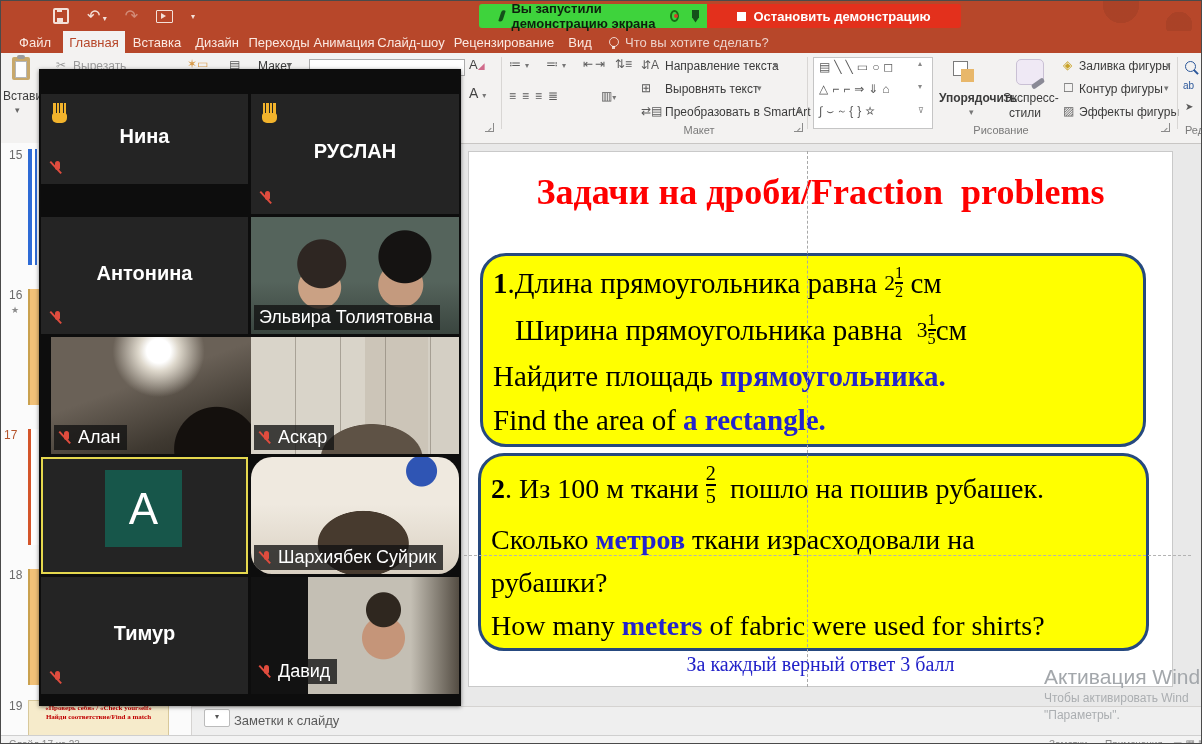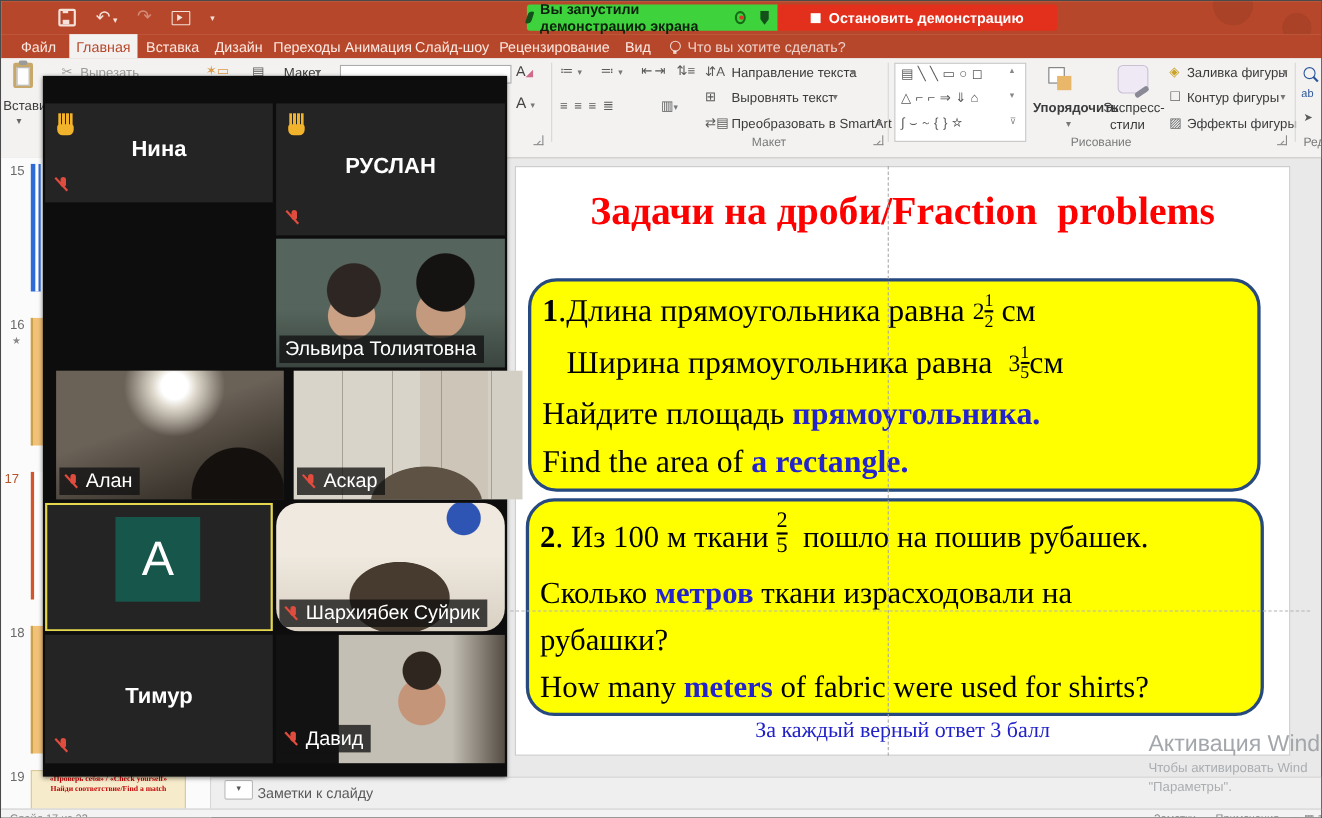--- a/index.html
+++ b/index.html
@@ -13,21 +13,21 @@
   .qat{display:flex;align-items:center;gap:18px;color:#f4e1d9;height:30px;padding-left:52px;font-size:14px;}
   .i-save{width:12px;height:12px;border:2px solid #f4e1d9;border-radius:2px;position:relative;}
   .i-save::before{content:"";position:absolute;left:2px;top:-1px;width:5px;height:3px;background:#f4e1d9;}
   .i-save::after{content:"";position:absolute;left:2px;bottom:0;width:6px;height:4px;background:#f4e1d9;}
   .i-undo{font-size:16px;line-height:1;}
   .dim{opacity:.45;}
   .i-show{width:15px;height:11px;border:1.6px solid #f4e1d9;border-radius:1px;position:relative;}
   .i-show::after{content:"";position:absolute;left:4px;top:2px;border-left:5px solid #f4e1d9;border-top:3px solid transparent;border-bottom:3px solid transparent;}
   .caret{font-size:8px;}
   .share-banner{left:478px;top:3px;width:228px;height:24px;background:#3ed33c;border-radius:3px 0 0 3px;
-    display:flex;align-items:center;color:#0d220d;font-weight:bold;font-size:13px;gap:7px;padding-left:0;box-sizing:border-box;justify-content:space-between;}
+    display:flex;align-items:center;color:#0d220d;font-weight:bold;font-size:13px;gap:7px;padding-left:21px;box-sizing:border-box;justify-content:space-between;}
   .i-bcast{width:7px;height:12px;background:#14501a;border-radius:4px 1px 4px 1px;transform:rotate(18deg);}
   .i-rec{width:12px;height:12px;border:2px solid #166c16;border-radius:50%;box-sizing:border-box;position:relative;margin-left:auto;}
   .i-rec::after{content:"";position:absolute;left:2px;top:2px;width:4px;height:4px;border-radius:50%;background:#d23a2a;}
   .i-shield{width:11px;height:13px;background:#14501a;clip-path:polygon(0 0,100% 0,100% 60%,50% 100%,0 60%);margin:0 8px 0 6px;}
   .stop-btn{left:706px;top:3px;width:254px;height:24px;background:#e3301c;border-radius:0 3px 3px 0;color:#fff;
     font-weight:bold;font-size:13px;display:flex;align-items:center;justify-content:center;gap:7px;cursor:pointer;}
   .i-stopsq{width:9px;height:9px;background:#fff;}
   
   .menubar{left:0;top:30px;width:1202px;height:22px;background:#b7472a;}
   .tab{position:absolute;top:0;height:22px;display:flex;align-items:center;justify-content:center;
@@ -337,32 +337,36 @@
     <div class="tile" style="left:2px;top:25px;width:207px;height:90px;">
       <span class="hand"></span>
       <div class="pname">Нина</div>
       <span class="mic lone"></span>
     </div>
     <div class="tile" style="left:212px;top:25px;width:208px;height:120px;">
       <span class="hand"></span>
       <div class="pname">РУСЛАН</div>
       <span class="mic lone"></span>
     </div>
+    <div class="tile" style="left:2px;top:148px;width:207px;height:117px;">
+      <div class="pname">Антонина</div>
+      <span class="mic lone"></span>
+    </div>
     <div class="tile v-elvira" style="left:212px;top:148px;width:208px;height:117px;">
       <div class="chip">
           <span>Эльвира Толиятовна</span>
         </div>
     </div>
     <div class="tile v-alan" style="left:2px;top:268px;width:207px;height:117px;">
       <div class="chip">
           <span class="mic"></span>
           <span>Алан</span>
         </div>
     </div>
-    <div class="tile v-askar" style="left:212px;top:268px;width:208px;height:117px;margin-left:16px;">
+    <div class="tile v-askar" style="left:212px;top:268px;width:208px;height:117px;">
       <div class="chip">
           <span class="mic"></span>
           <span>Аскар</span>
         </div>
     </div>
     <div class="tile hl" style="left:2px;top:388px;width:207px;height:117px;">
       <div class="avatar">
           <span>А</span>
         </div>
     </div>

